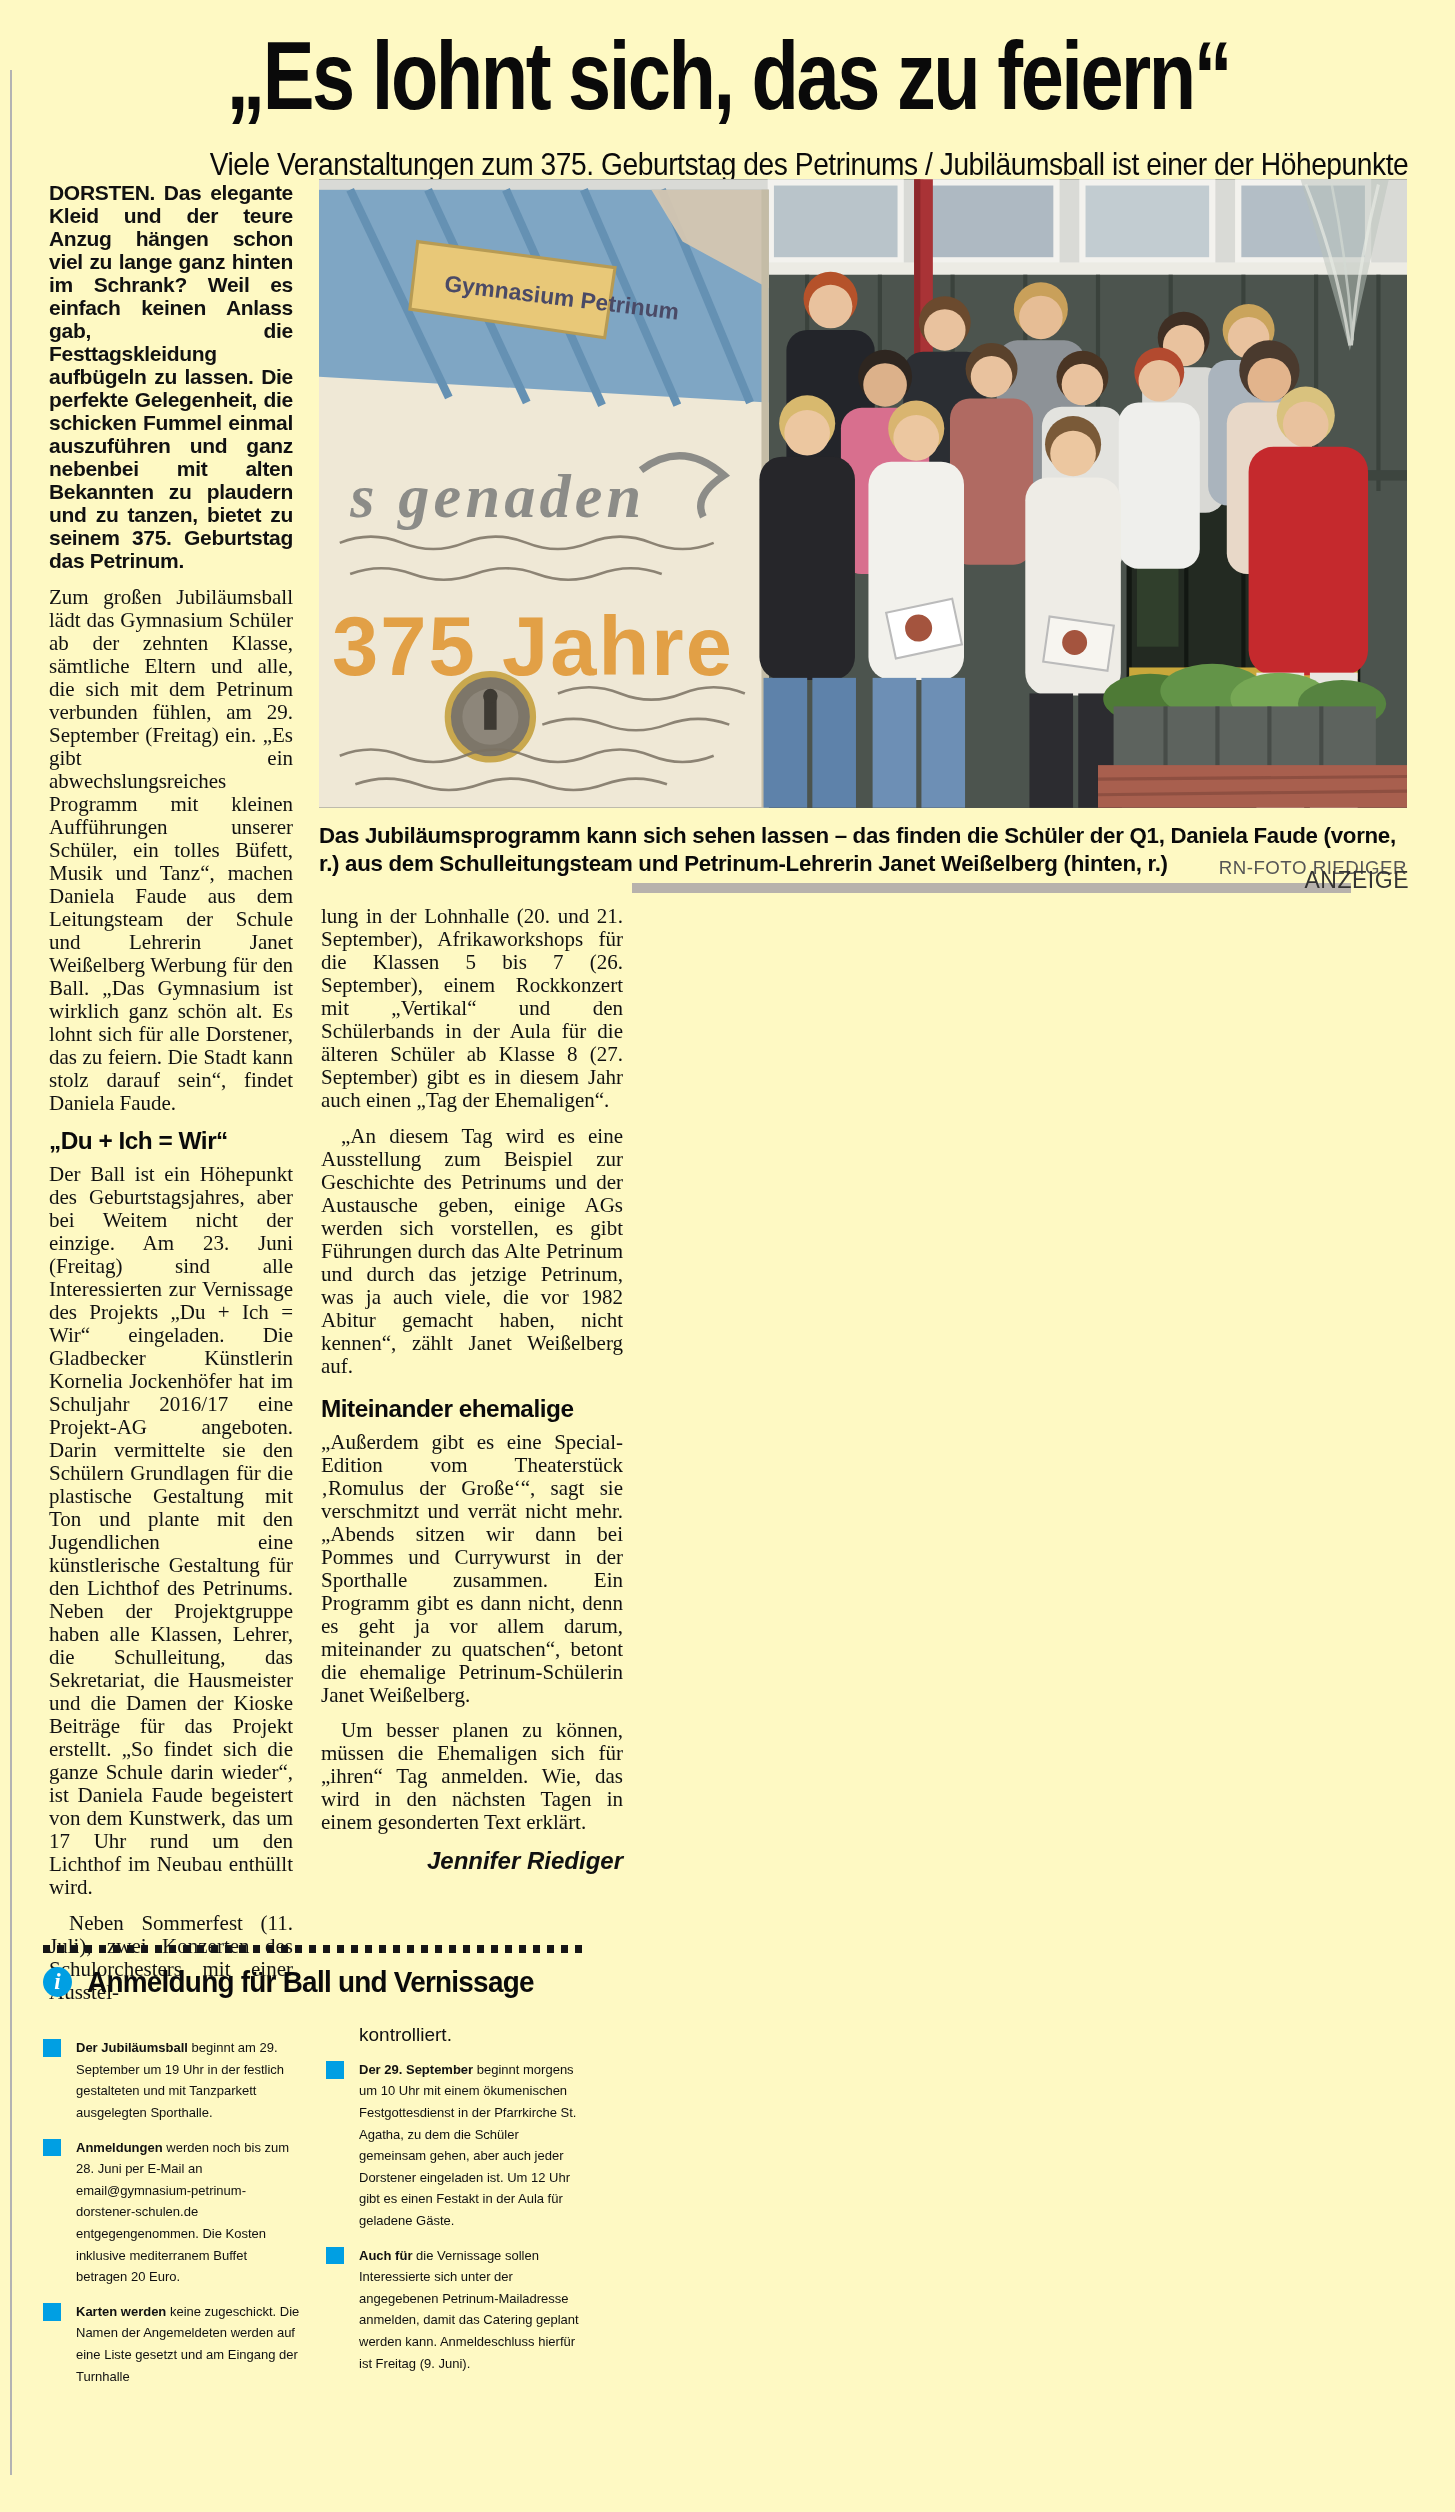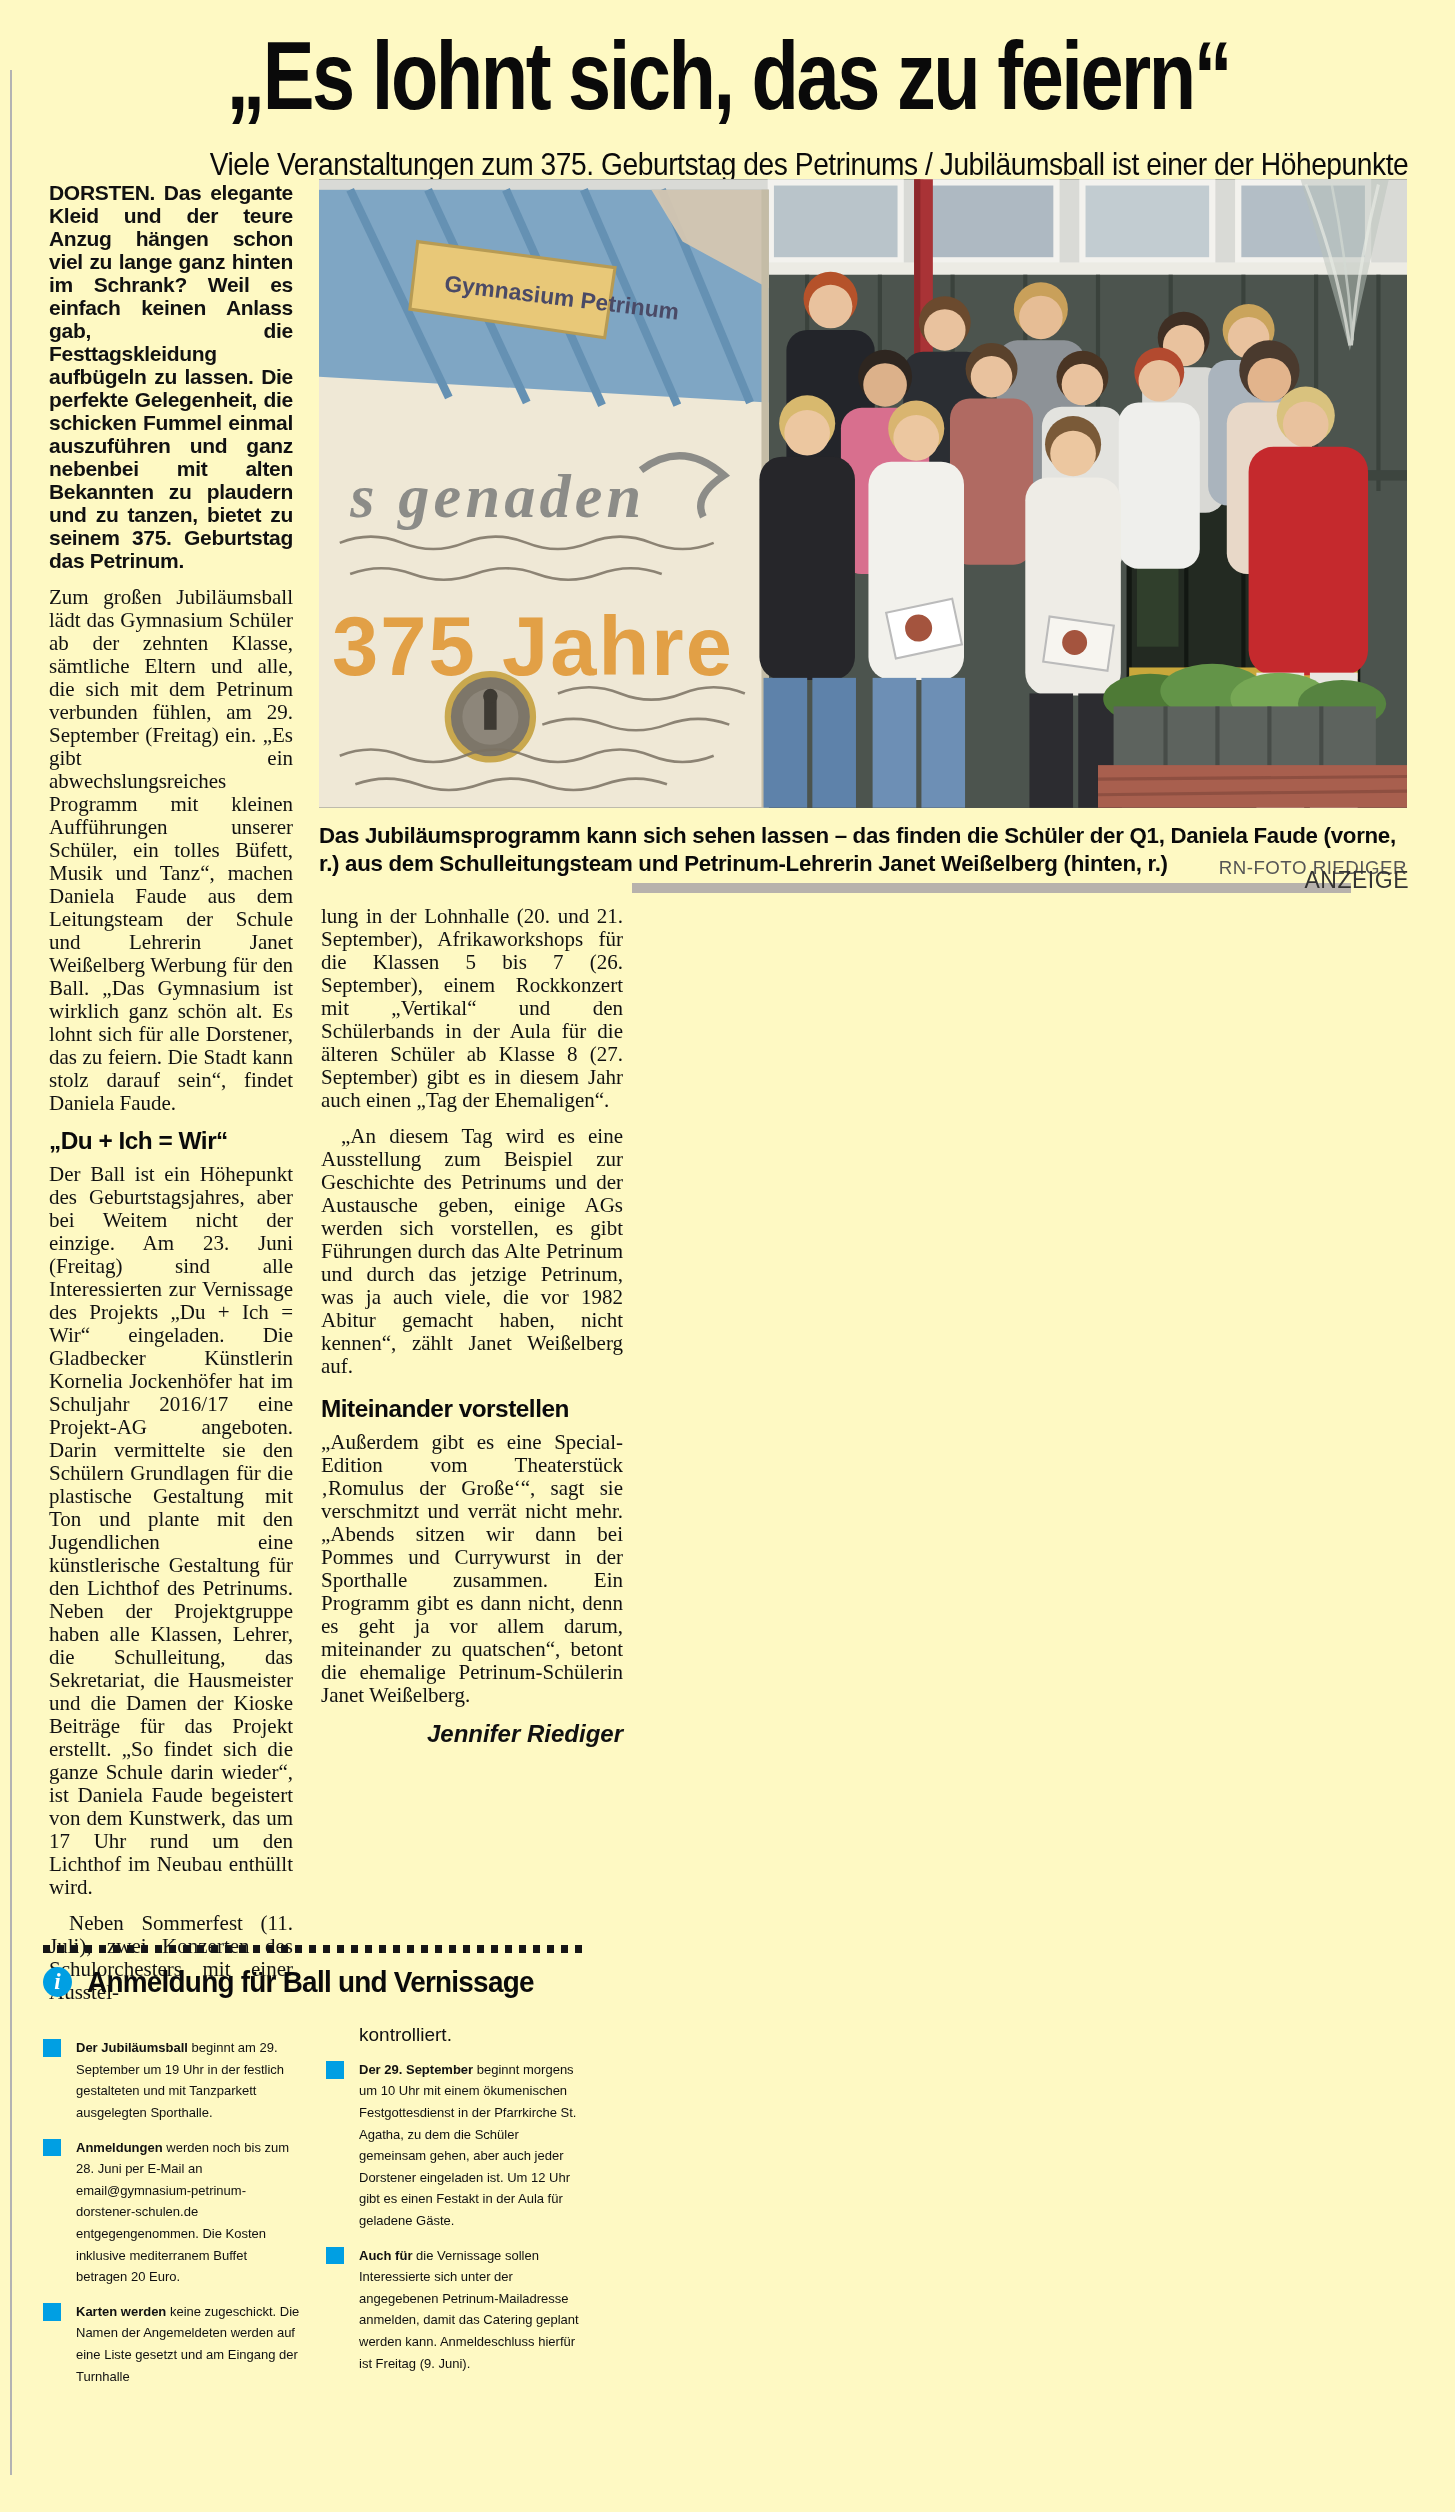--- a/index.html
+++ b/index.html
@@ -278,22 +278,23 @@
     <p class="lead">DORSTEN. Das elegante Kleid und der teure Anzug hängen schon viel zu lange ganz hinten im Schrank? Weil es einfach keinen Anlass gab, die Festtagskleidung aufbügeln zu lassen. Die perfekte Gelegenheit, die schicken Fummel einmal auszuführen und ganz nebenbei mit alten Bekannten zu plaudern und zu tanzen, bietet zu seinem 375. Geburtstag das Petrinum.</p>
     <p class="body-serif">Zum großen Jubiläumsball lädt das Gymnasium Schüler ab der zehnten Klasse, sämtliche Eltern und alle, die sich mit dem Petrinum verbunden fühlen, am 29. September (Freitag) ein. „Es gibt ein abwechslungsreiches Programm mit kleinen Aufführungen unserer Schüler, ein tolles Büfett, Musik und Tanz“, machen Daniela Faude aus dem Leitungsteam der Schule und Lehrerin Janet Weißelberg Werbung für den Ball. „Das Gymnasium ist wirklich ganz schön alt. Es lohnt sich für alle Dorstener, das zu feiern. Die Stadt kann stolz darauf sein“, findet Daniela Faude.</p>
     <h3 class="subhead">„Du + Ich = Wir“</h3>
     <p class="body-serif">Der Ball ist ein Höhepunkt des Geburtstagsjahres, aber bei Weitem nicht der einzige. Am 23. Juni (Freitag) sind alle Interessierten zur Vernissage des Projekts „Du + Ich = Wir“ eingeladen. Die Gladbecker Künstlerin Kornelia Jockenhöfer hat im Schuljahr 2016/17 eine Projekt-AG angeboten. Darin vermittelte sie den Schülern Grundlagen für die plastische Gestaltung mit Ton und plante mit den Jugendlichen eine künstlerische Gestaltung für den Lichthof des Petrinums. Neben der Projektgruppe haben alle Klassen, Lehrer, die Schulleitung, das Sekretariat, die Hausmeister und die Damen der Kioske Beiträge für das Projekt erstellt. „So findet sich die ganze Schule darin wieder“, ist Daniela Faude begeistert von dem Kunstwerk, das um 17 Uhr rund um den Lichthof im Neubau enthüllt wird.</p>
     <p class="body-serif indent">Neben Sommerfest (11. Juli), zwei Konzerten des Schulorchesters mit einer Ausstel-</p>
   </div>
 
   <div class="abs col2">
     <p class="body-serif">lung in der Lohnhalle (20. und 21. September), Afrikaworkshops für die Klassen 5 bis 7 (26. September), einem Rockkonzert mit „Vertikal“ und den Schülerbands in der Aula für die älteren Schüler ab Klasse 8 (27. September) gibt es in diesem Jahr auch einen „Tag der Ehemaligen“.</p>
     <p class="body-serif indent" style="margin-bottom:17px">„An diesem Tag wird es eine Ausstellung zum Beispiel zur Geschichte des Petrinums und der Austausche geben, einige AGs werden sich vorstellen, es gibt Führungen durch das Alte Petrinum und durch das jetzige Petrinum, was ja auch viele, die vor 1982 Abitur gemacht haben, nicht kennen“, zählt Janet Weißelberg auf.</p>
-    <h3 class="subhead">Miteinander vorstellen</h3>
+    <h3 class="subhead">Miteinander ehemalige</h3>
     <p class="body-serif">„Außerdem gibt es eine Special-Edition vom Theaterstück ‚Romulus der Große‘“, sagt sie verschmitzt und verrät nicht mehr. „Abends sitzen wir dann bei Pommes und Currywurst in der Sporthalle zusammen. Ein Programm gibt es dann nicht, denn es geht ja vor allem darum, miteinander zu quatschen“, betont die ehemalige Petrinum-Schülerin Janet Weißelberg.</p>
+    <p class="body-serif indent">Um besser planen zu können, müssen die Ehemaligen sich für „ihren“ Tag anmelden. Wie, das wird in den nächsten Tagen in einem gesonderten Text erklärt.</p>
     <p class="byline">Jennifer Riediger</p>
   </div>
 
   <div class="abs infobox">
     <div class="dotted"></div>
     <div class="ib-title-row">
       <div class="info-icon">i</div>
       <div class="ib-title">Anmeldung für Ball und Vernissage</div>
     </div>
     <div class="ib-cols">

